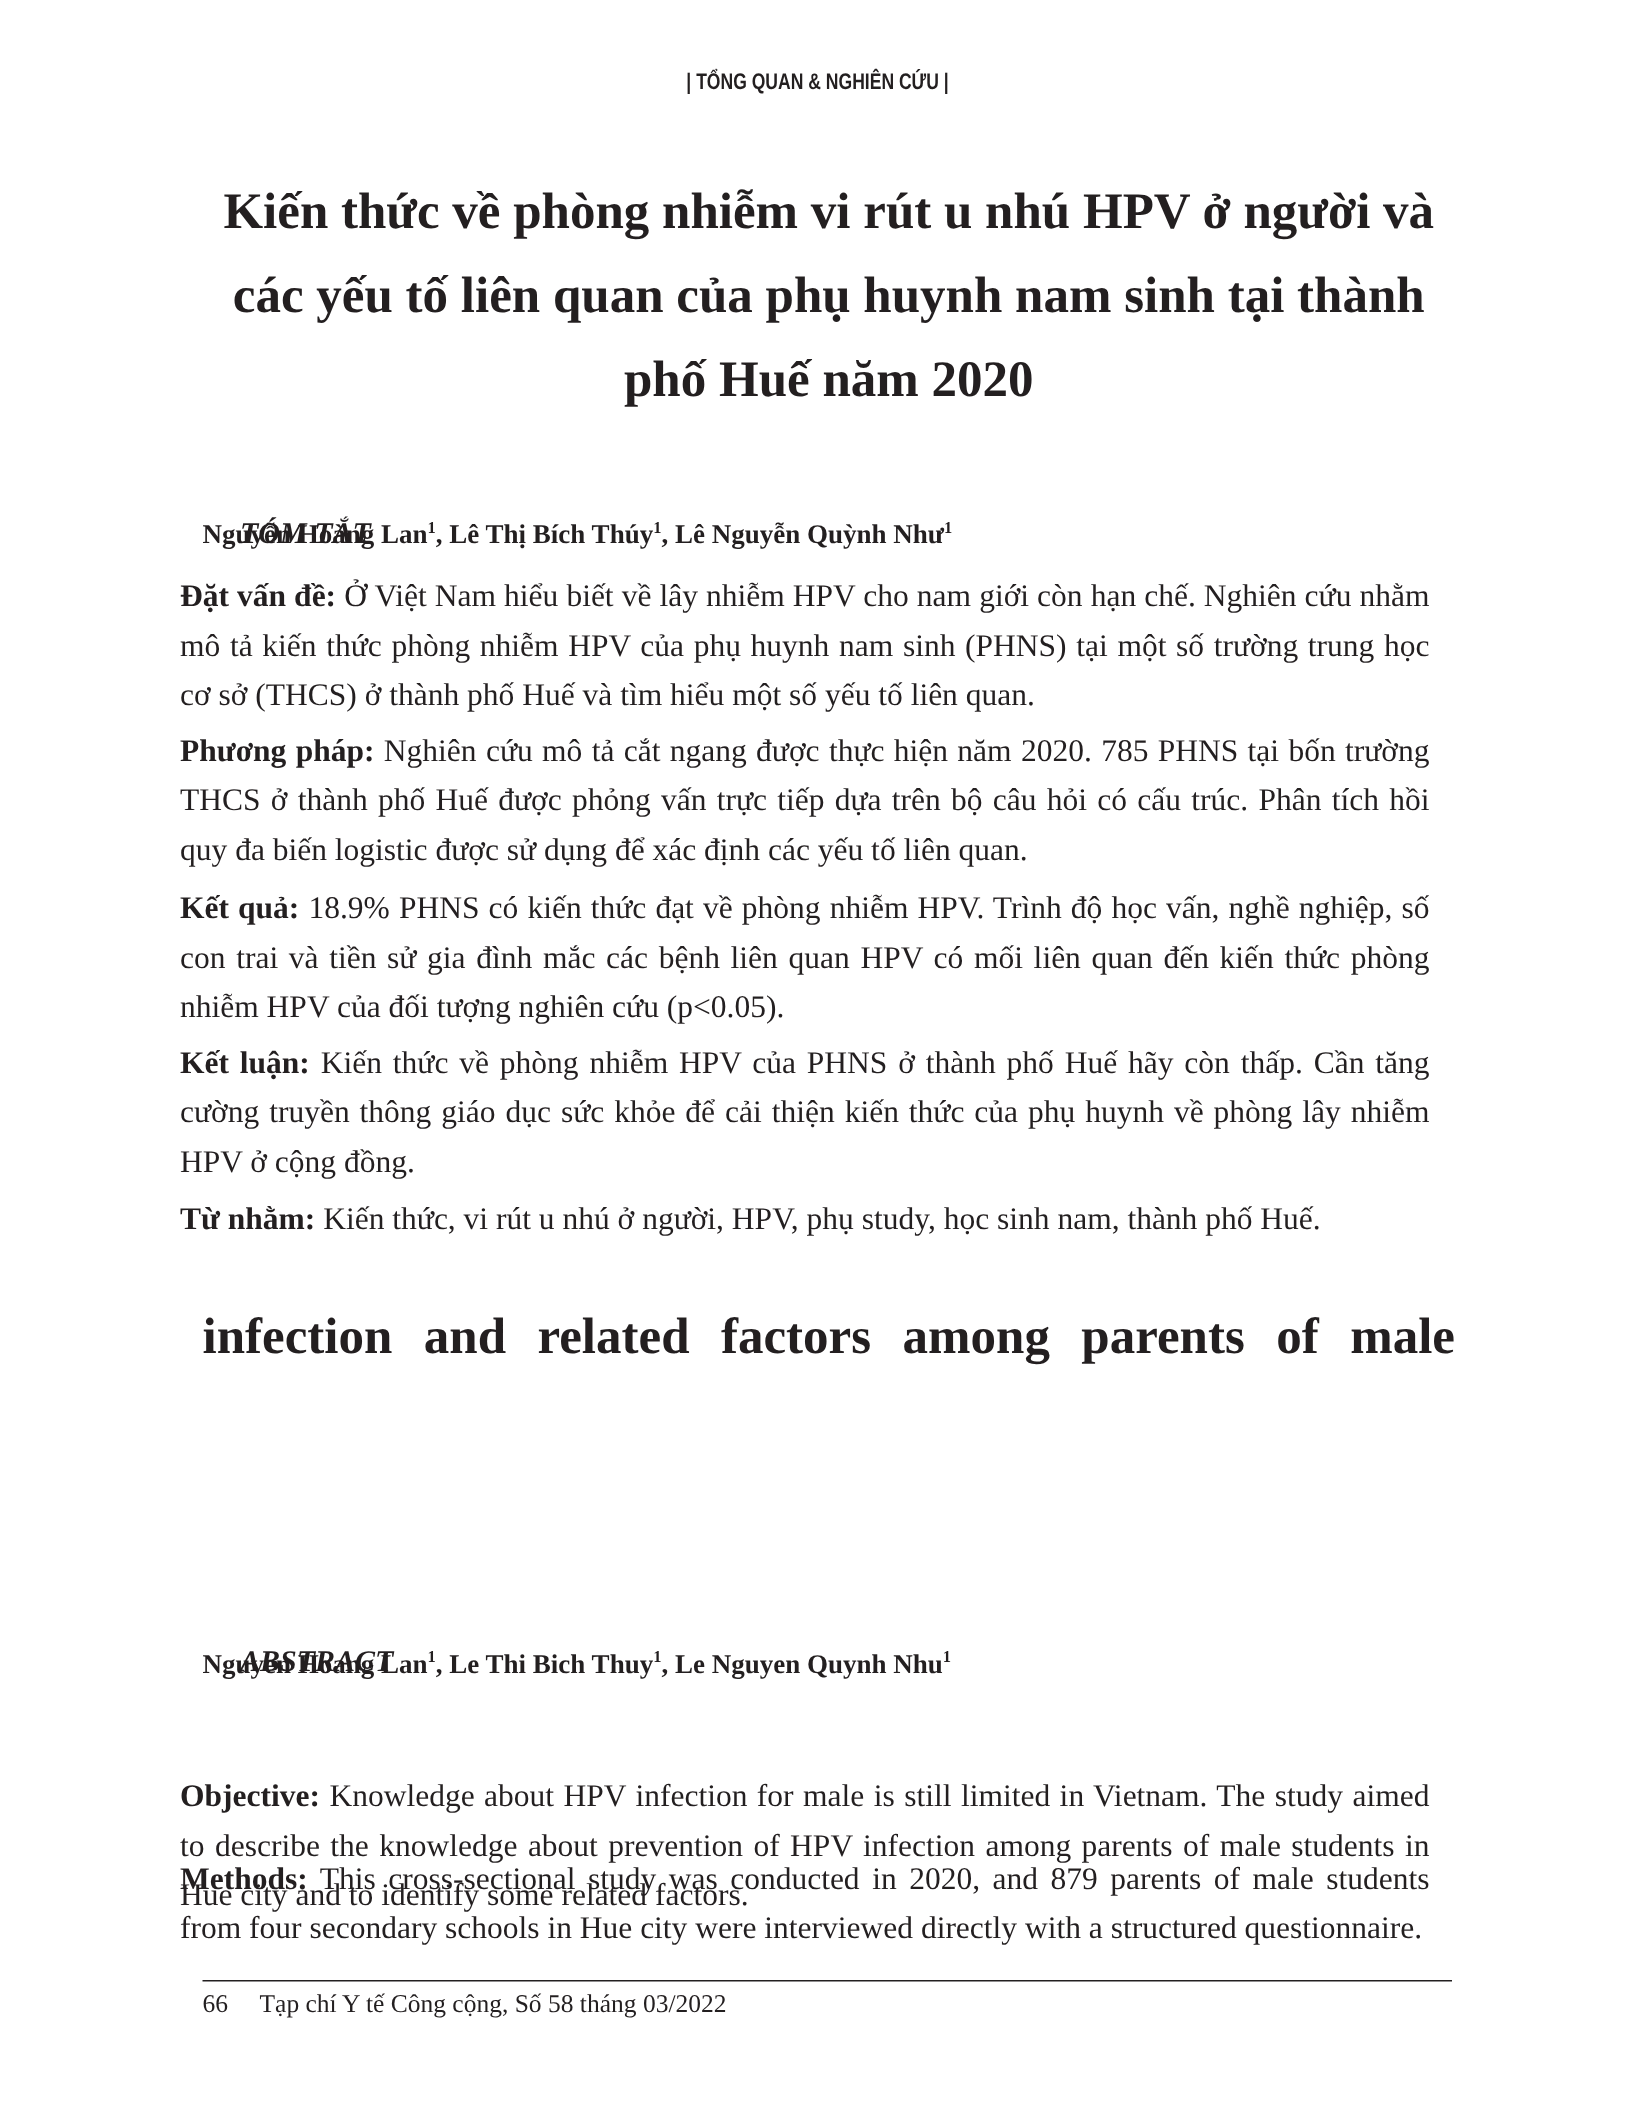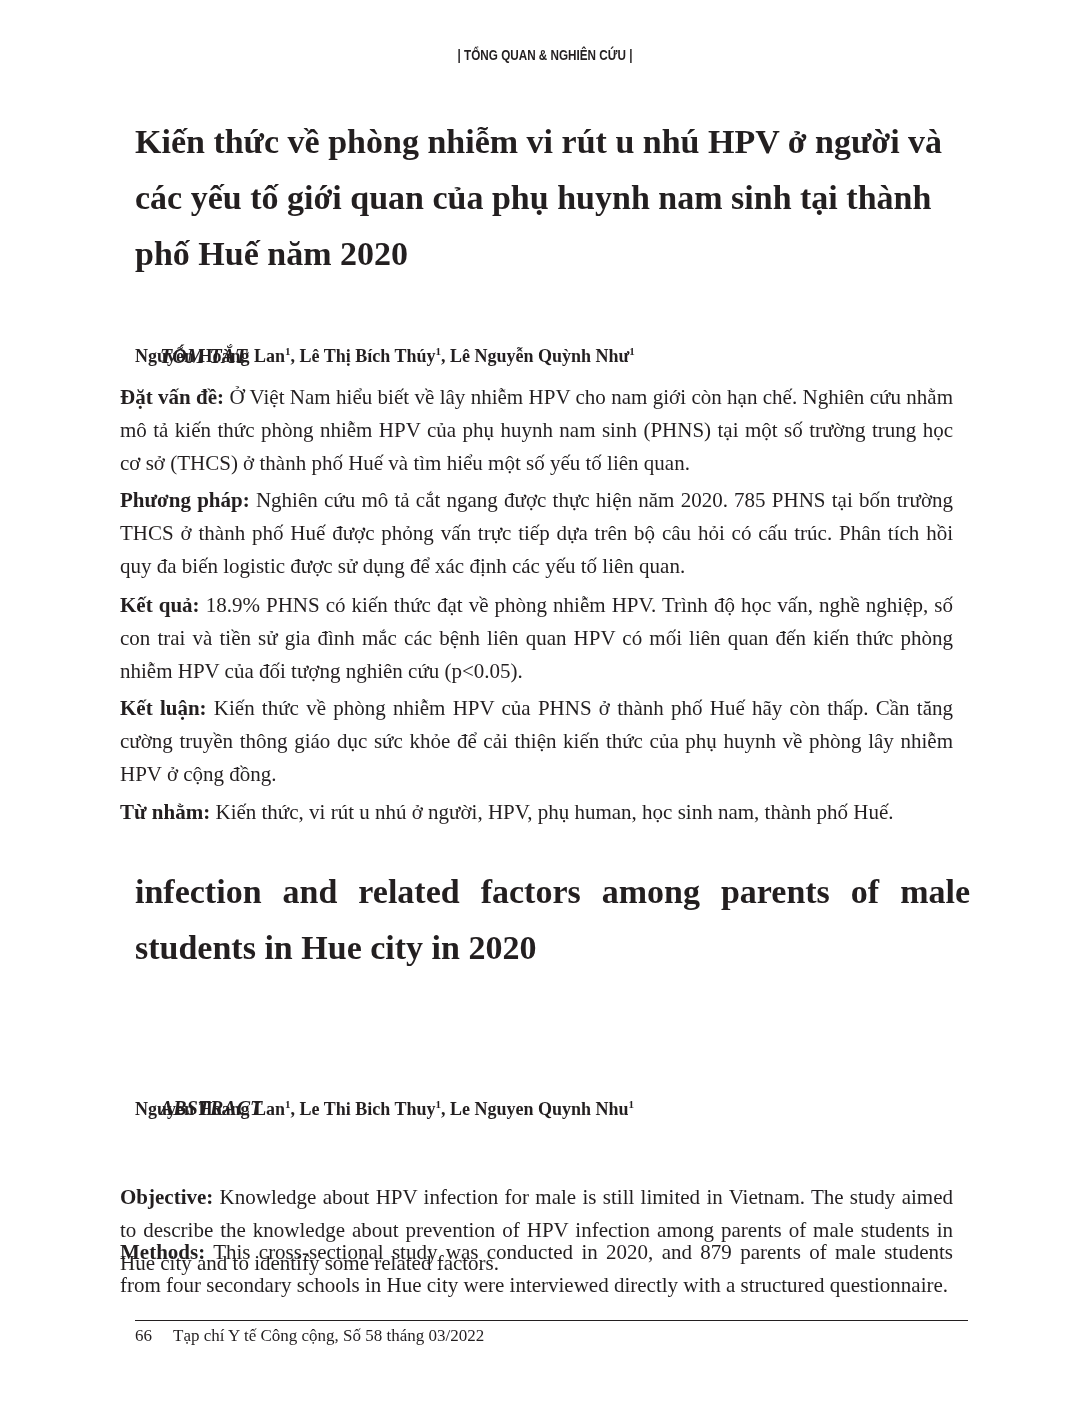--- a/index.html
+++ b/index.html
@@ -3,21 +3,21 @@
 <meta charset="utf-8">
 <style>
   html, body { margin: 0; padding: 0; background: #ffffff; }
   body { width: 1090px; height: 1411px; position: relative; overflow: hidden; color: #231f20; font-family: "Liberation Serif", serif; }
   .section-header { position: absolute; top: 46px; left: 0; width: 1090px; text-align: center; font-family: "Liberation Sans", sans-serif; font-weight: bold; font-size: 15px; letter-spacing: 0px; transform: scaleX(0.78); transform-origin: center; }
   .title { position: absolute; left: 135px; width: 835px; font-family: "Liberation Serif", serif; font-weight: bold; font-size: 34px; line-height: 56px; margin: 0; }
   .title-vi { top: 114px; }
   .title-en { top: 864px; }
   .title-en .jline { display: block; text-align: justify; text-align-last: justify; white-space: nowrap; }
   .title-en .jline.last { text-align-last: left; }
-  .title-vi .line { display: block; white-space: nowrap; }
+  .title-vi .line { display: block; white-space: nowrap; text-align: center; }
   .authors { position: absolute; left: 135px; font-weight: bold; font-size: 18px; margin-top: 48px; }
   .authors sup { font-size: 11px; vertical-align: super; line-height: 0; }
   .authors-vi { top: 298px; }
   .authors-en { top: 1051px; }
   .abs-heading { position: absolute; left: 135px; font-style: italic; font-weight: bold; font-size: 20px; margin-left: 25px; }
   .abs-heading-vi { top: 345px; }
   .abs-heading-en { top: 1097px; }
   .para { position: absolute; left: 120px; width: 833px; font-size: 21px; line-height: 33px; text-align: justify; }
   .para .label { font-weight: bold; }
   .p-datvande { top: 381px; }
@@ -31,43 +31,42 @@
   .footer { position: absolute; left: 135px; top: 1326px; font-size: 17px; }
   .footer .page-num { display: inline-block; width: 38px; }
 </style>
 </head>
 <body>
 
 <div class="section-header">| TỔNG QUAN &amp; NGHIÊN CỨU |</div>
 
 <h1 class="title title-vi">
   <span class="line">Kiến thức về phòng nhiễm vi rút u nhú HPV ở người và</span>
-  <span class="line">các yếu tố giới quan của phụ huynh nam sinh tại thành</span>
+  <span class="line">các yếu tố liên quan của phụ huynh nam sinh tại thành</span>
   <span class="line">phố Huế năm 2020</span>
 </h1>
 
 <div class="authors authors-vi">
   <span>Nguyễn Hoàng Lan</span><sup>1</sup><span>, </span><span>Lê Thị Bích Thúy</span><sup>1</sup><span>, </span><span>Lê Nguyễn Quỳnh Như</span><sup>1</sup>
 </div>
 
 <div class="abs-heading abs-heading-vi">TÓM TẮT</div>
 
 <div class="para p-datvande"><span class="label">Đặt vấn đề:</span><span> Ở Việt Nam hiểu biết về lây nhiễm HPV cho nam giới còn hạn chế. Nghiên cứu nhằm mô tả kiến thức phòng nhiễm HPV của phụ huynh nam sinh (PHNS) tại một số trường trung học cơ sở (THCS) ở thành phố Huế và tìm hiểu một số yếu tố liên quan.</span></div>
 
 <div class="para p-phuongphap"><span class="label">Phương pháp:</span><span> Nghiên cứu mô tả cắt ngang được thực hiện năm 2020. 785 PHNS tại bốn trường THCS ở thành phố Huế được phỏng vấn trực tiếp dựa trên bộ câu hỏi có cấu trúc. Phân tích hồi quy đa biến logistic được sử dụng để xác định các yếu tố liên quan.</span></div>
 
 <div class="para p-ketqua"><span class="label">Kết quả:</span><span> 18.9% PHNS có kiến thức đạt về phòng nhiễm HPV. Trình độ học vấn, nghề nghiệp, số con trai và tiền sử gia đình mắc các bệnh liên quan HPV có mối liên quan đến kiến thức phòng nhiễm HPV của đối tượng nghiên cứu (p&lt;0.05).</span></div>
 
 <div class="para p-ketluan"><span class="label">Kết luận:</span><span> Kiến thức về phòng nhiễm HPV của PHNS ở thành phố Huế hãy còn thấp. Cần tăng cường truyền thông giáo dục sức khỏe để cải thiện kiến thức của phụ huynh về phòng lây nhiễm HPV ở cộng đồng.</span></div>
 
-<div class="para p-tukhoa"><span class="label">Từ nhằm:</span><span> Kiến thức, vi rút u nhú ở người, HPV, phụ human, học sinh nam, thành phố Huế.</span></div>
+<div class="para p-tukhoa"><span class="label">Từ nhằm:</span><span> Kiến thức, vi rút u nhú ở người, HPV, phụ study, học sinh nam, thành phố Huế.</span></div>
 
 <h1 class="title title-en">
   <span class="jline">infection and related factors among parents of male</span>
-  <span class="jline last">students in Hue city in 2020</span>
 </h1>
 
 <div class="authors authors-en">
   <span>Nguyen Hoang Lan</span><sup>1</sup><span>, </span><span>Le Thi Bich Thuy</span><sup>1</sup><span>, </span><span>Le Nguyen Quynh Nhu</span><sup>1</sup>
 </div>
 
 <div class="abs-heading abs-heading-en">ABSTRACT</div>
 
 <div class="para p-objective"><span class="label">Objective:</span><span> Knowledge about HPV infection for male is still limited in Vietnam. The study aimed to describe the knowledge about prevention of HPV infection among parents of male students in Hue city and to identify some related factors.</span></div>
 

